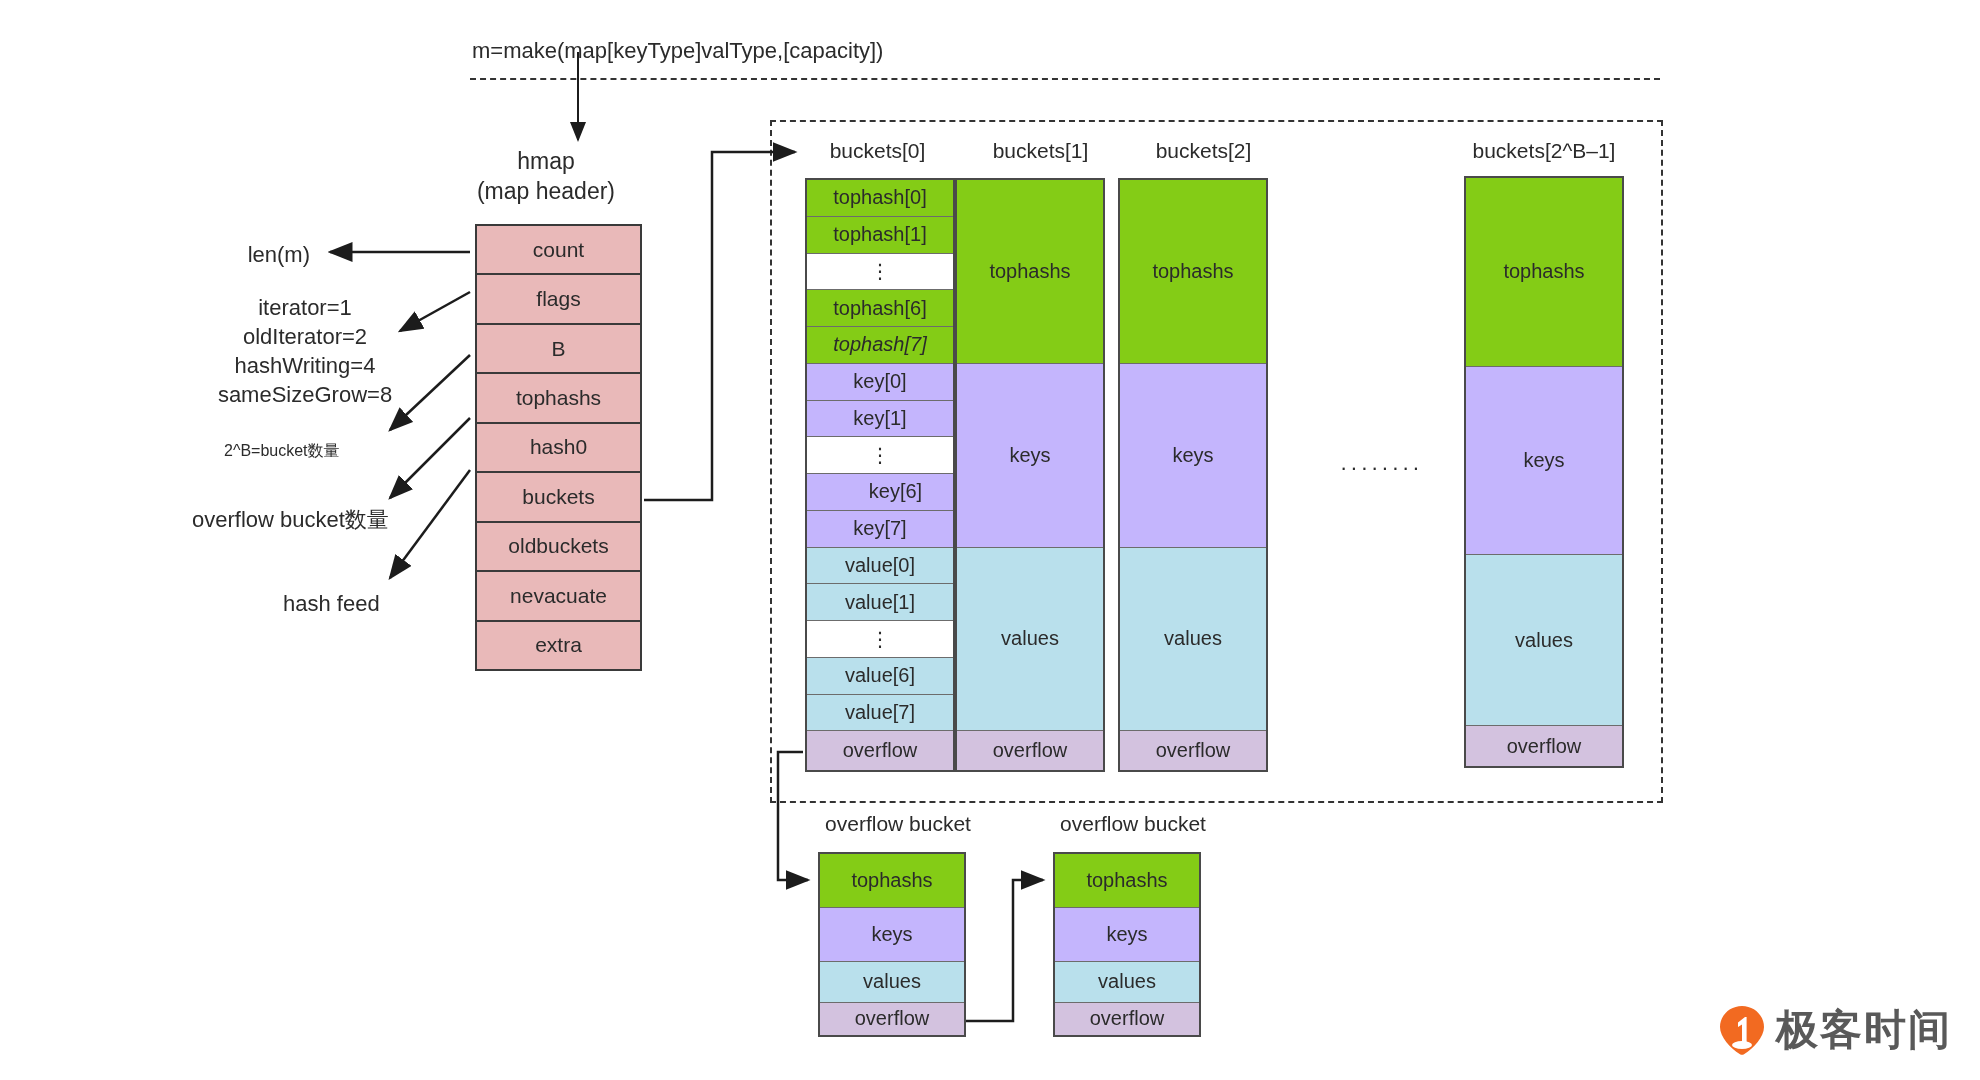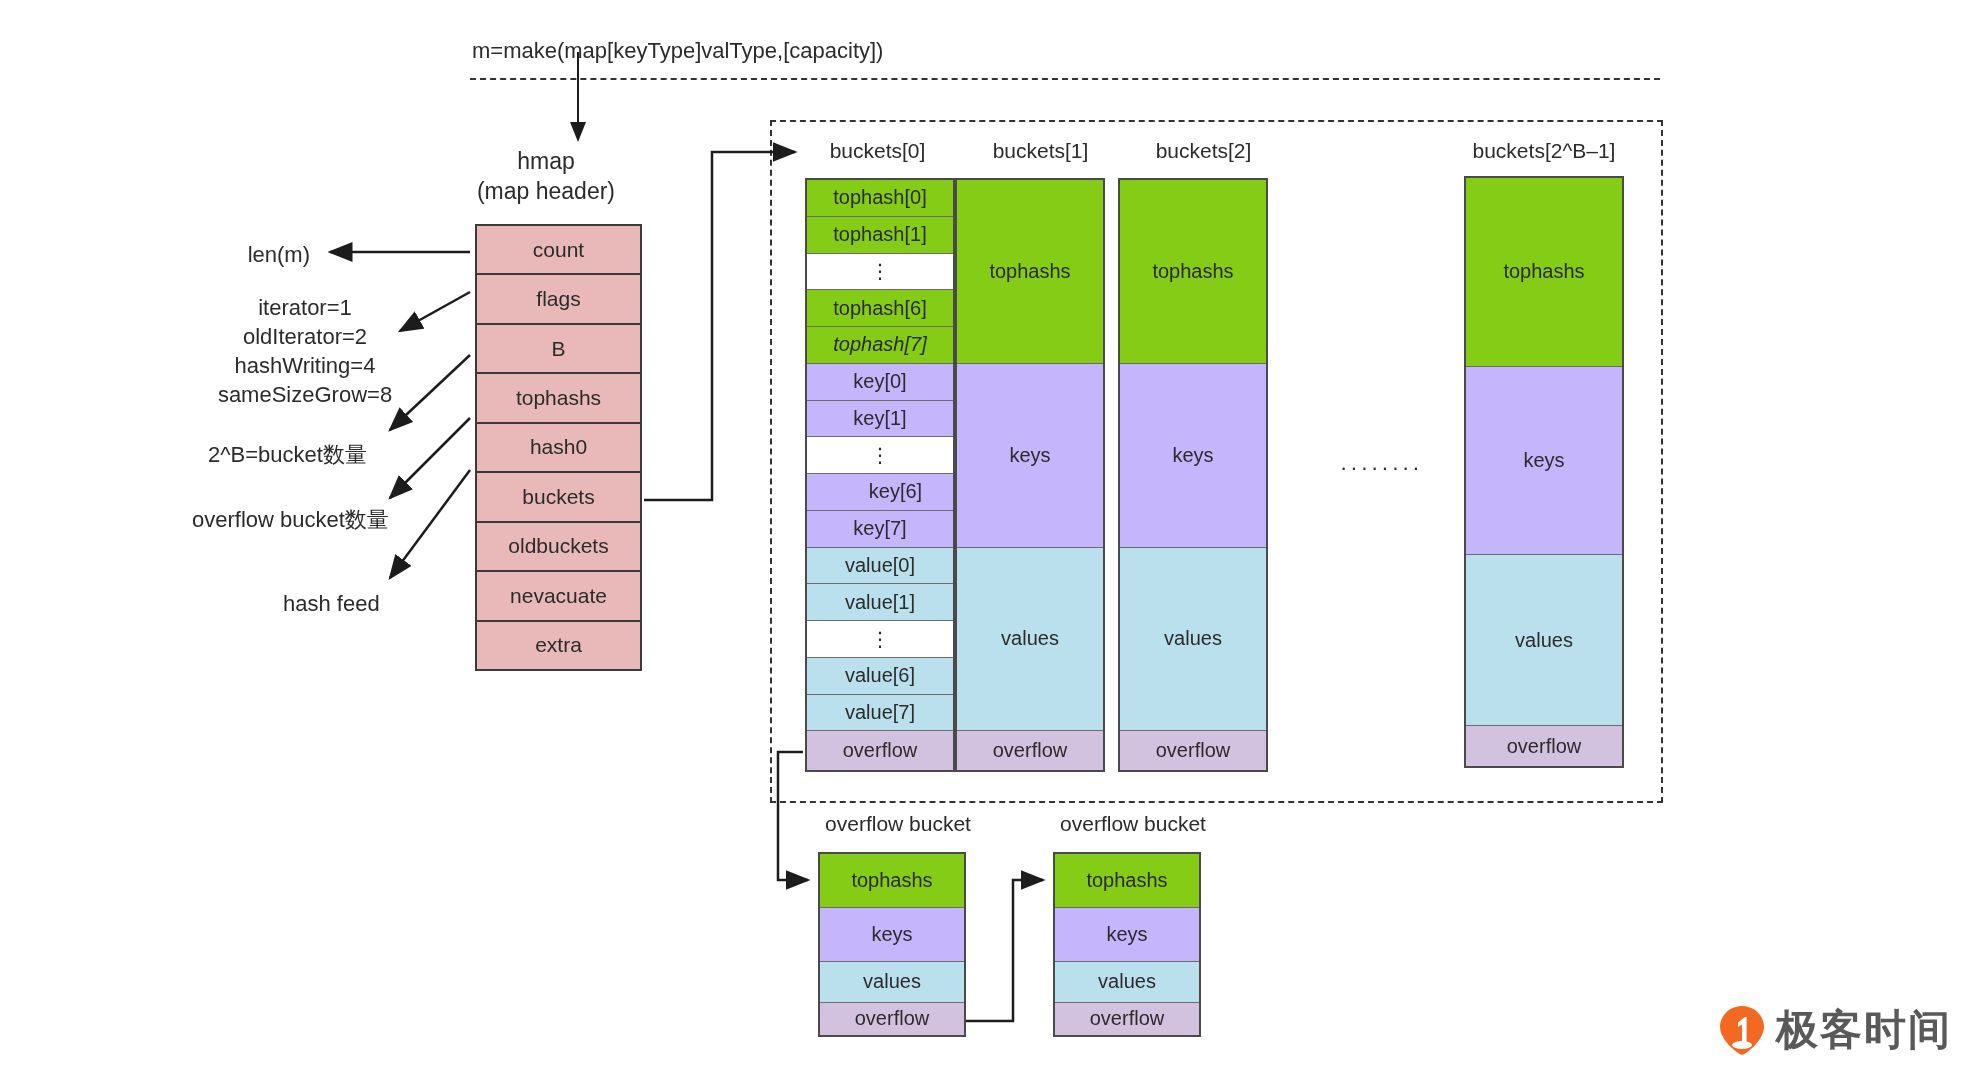--- a/index.html
+++ b/index.html
@@ -132,21 +132,21 @@
 
 <div class="lbl right" style="left:120px; top:240px; width:190px; font-size:22px;">len(m)</div>
 
 <div class="lbl center" style="left:190px; top:293px; width:230px; font-size:22px;">
   <div>iterator=1</div>
   <div>oldIterator=2</div>
   <div>hashWriting=4</div>
   <div>sameSizeGrow=8</div>
 </div>
 
-<div class="lbl" style="left:208px; top:440px; font-size:22px;">2^B=bucket数量</div>
+<div class="lbl" style="left:224px; top:440px; font-size:16px;">2^B=bucket数量</div>
 
 <div class="lbl" style="left:192px; top:505px; font-size:22px;">overflow bucket数量</div>
 
 <div class="lbl" style="left:283px; top:589px; font-size:22px;">hash feed</div>
 
 <div class="dashed-box" style="left:770px; top:120px; width:893px; height:683px;"></div>
 
 <div class="bucket-head" style="left:800px; top:139px; width:155px;">buckets[0]</div>
 <div class="bucket-head" style="left:963px; top:139px; width:155px;">buckets[1]</div>
 <div class="bucket-head" style="left:1126px; top:139px; width:155px;">buckets[2]</div>

